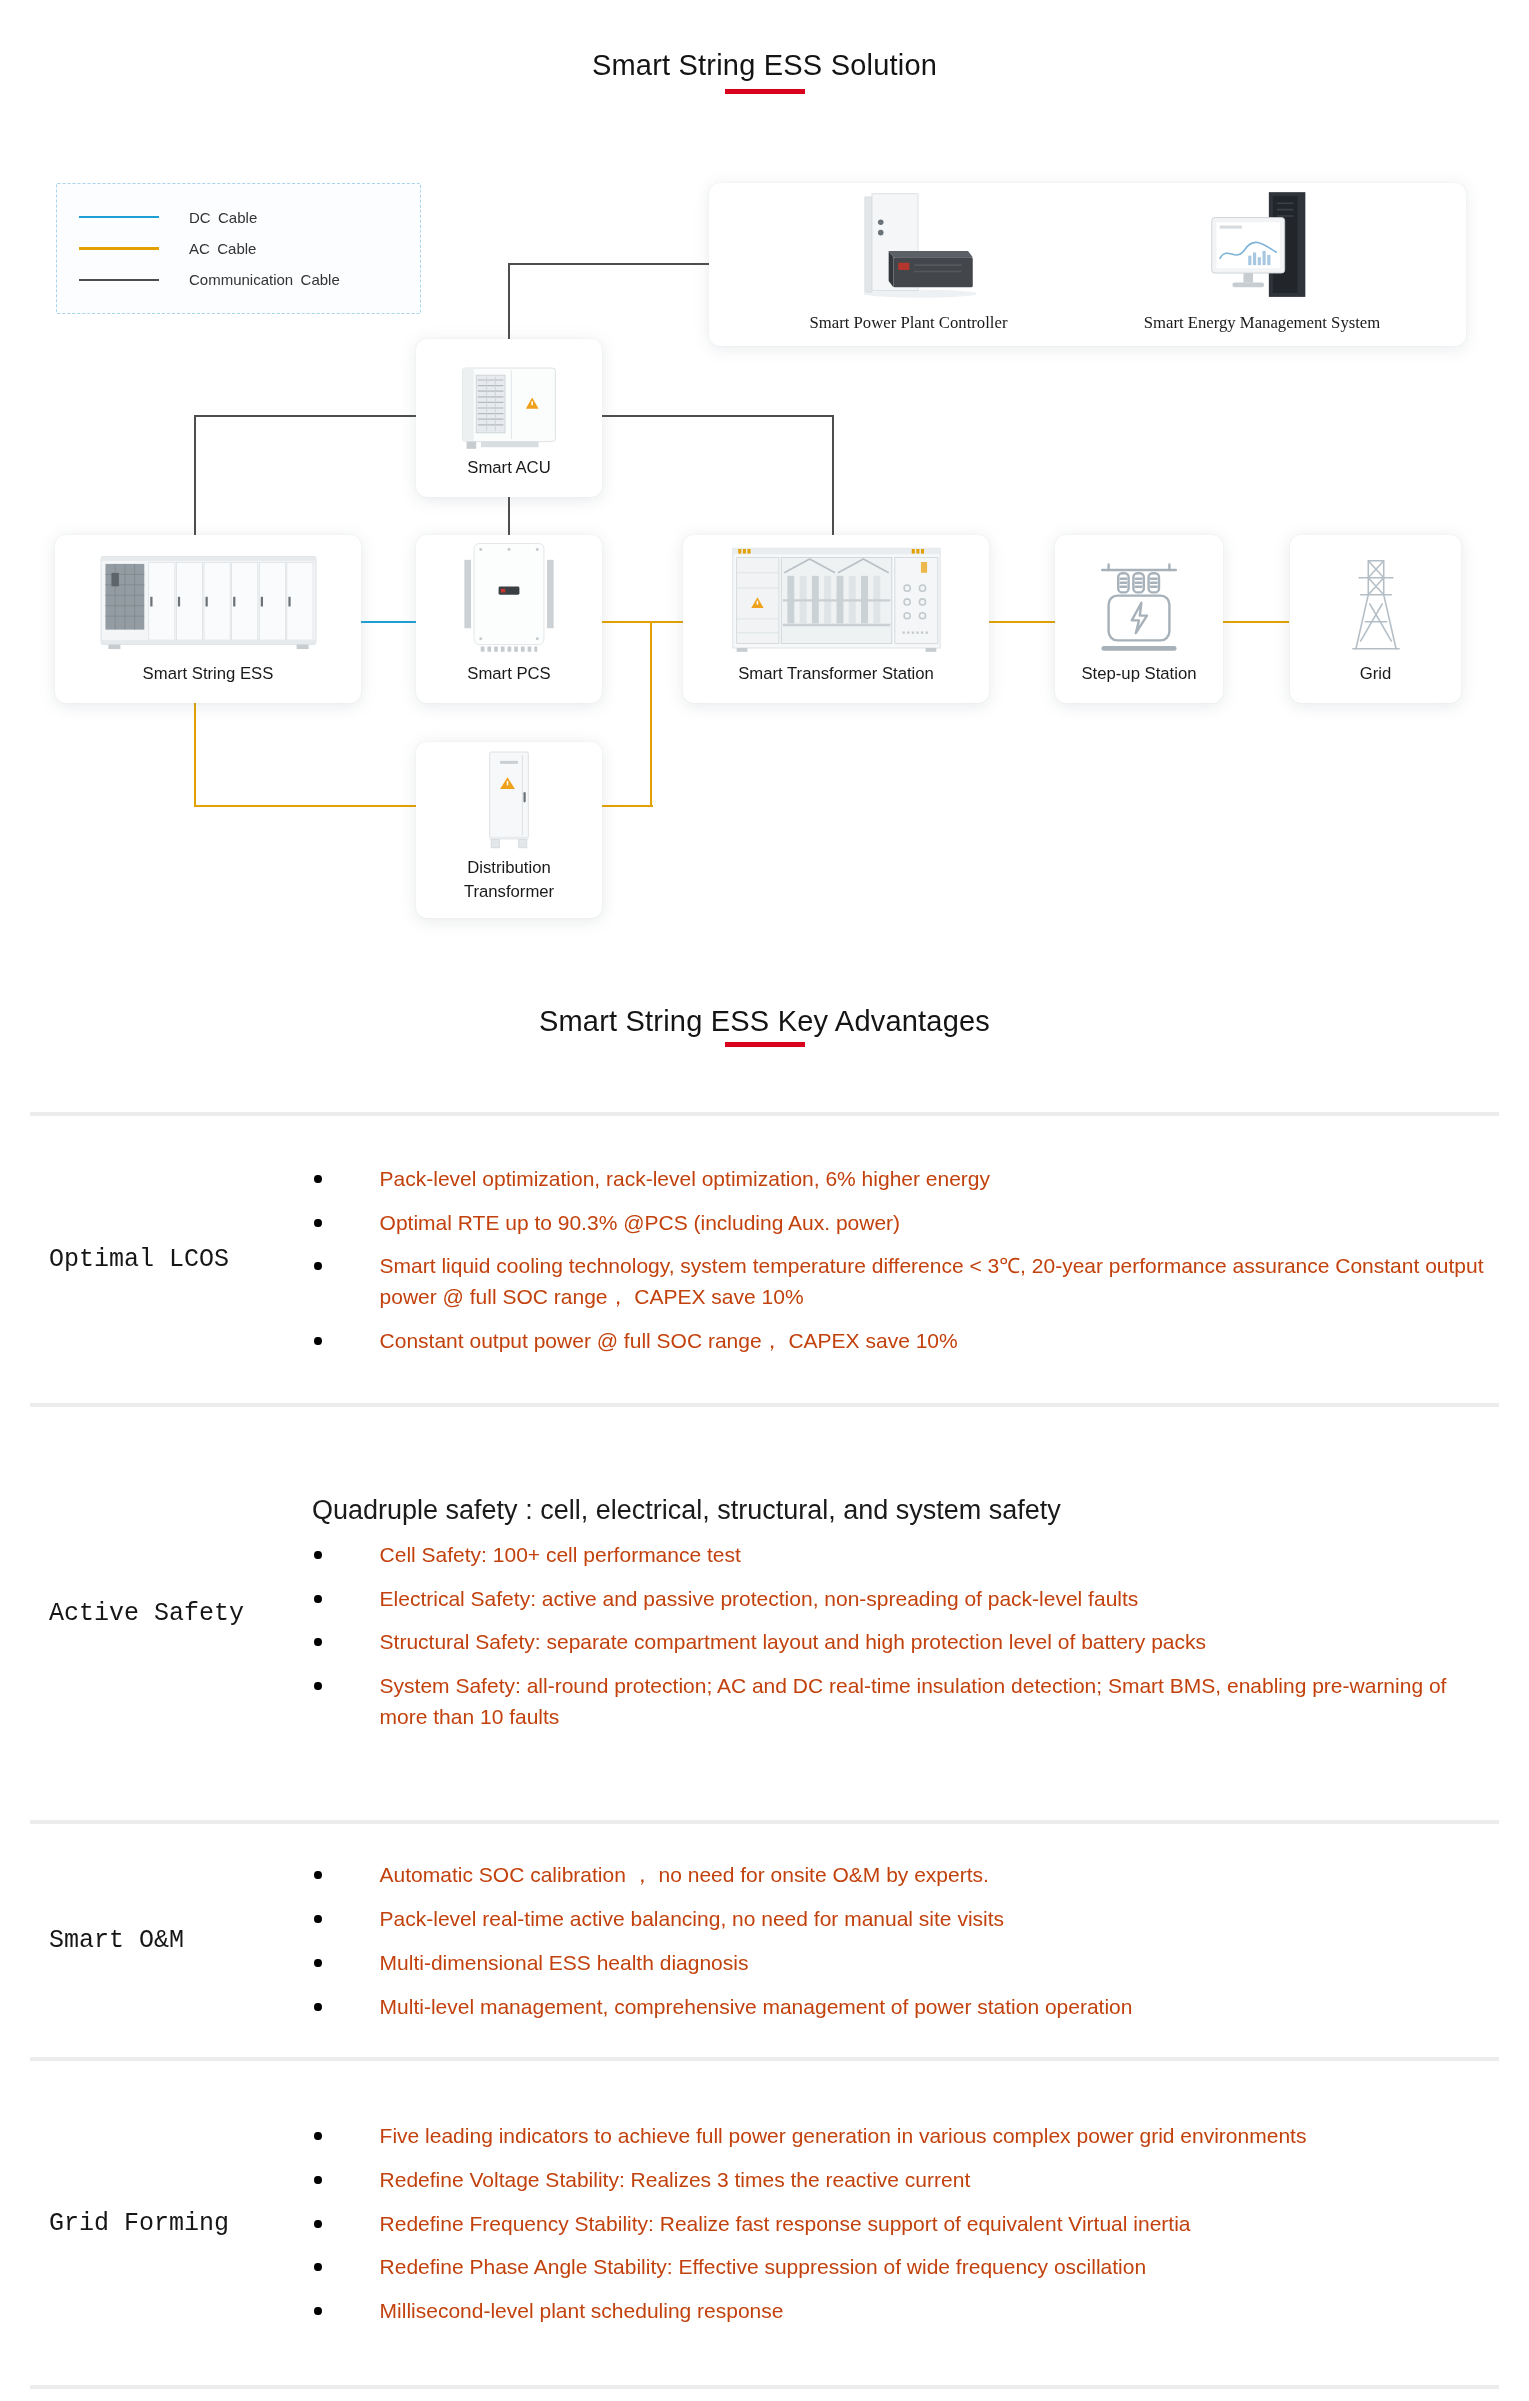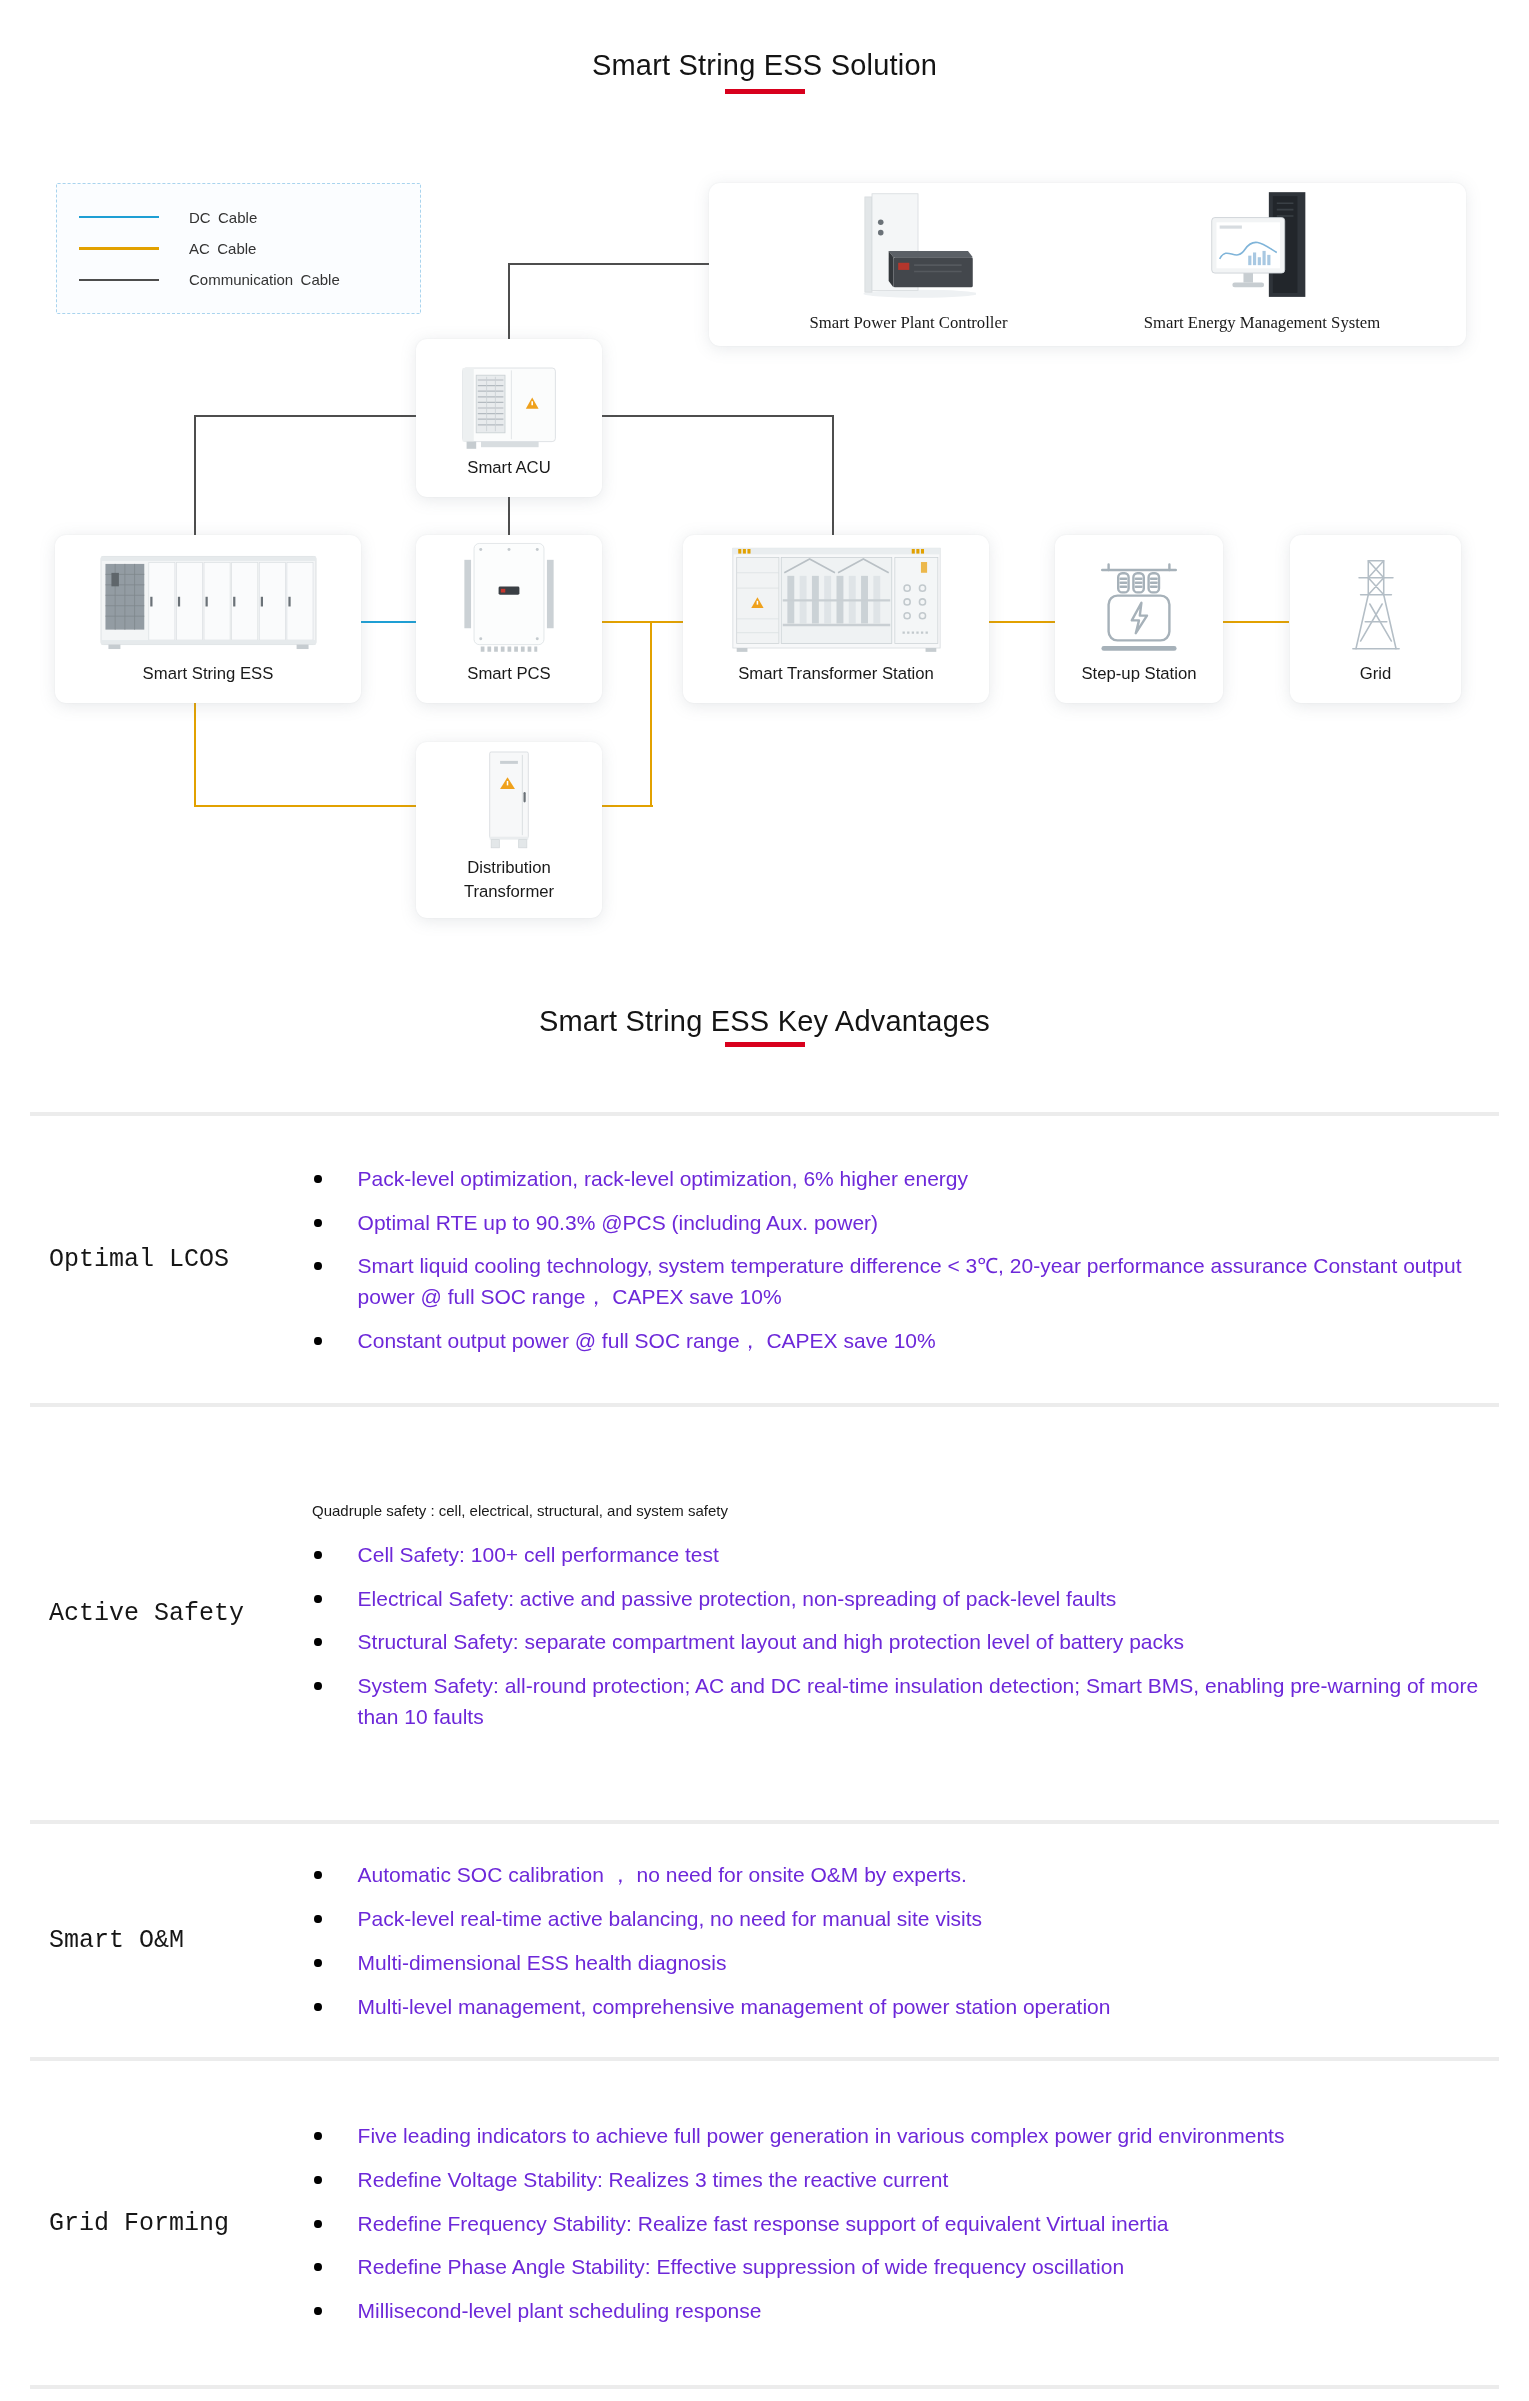--- a/index.html
+++ b/index.html
@@ -41,24 +41,24 @@
   
   .top-panel{position:absolute;left:709px;top:183px;width:757px;height:163px;z-index:2;background:#fff;border-radius:11px;
     box-shadow:0 2.4px 16px rgba(120,132,142,.16), 0 0 1.6px rgba(120,132,142,.12);font-family:Liberation Serif, serif;}
   .panel-node{position:absolute;top:0;height:100%;display:flex;flex-direction:column;align-items:center;justify-content:flex-end;}
   .panel-node .node-label{margin-bottom:11px;}
   
   .divider{position:absolute;left:30px;width:1469px;height:4px;background:#ececec;}
   .adv-row{position:absolute;left:0;width:1529px;display:flex;}
   .adv-label{width:263px;padding-left:49px;flex:none;display:flex;align-items:center;font-size:25px;color:#161616;font-family:Liberation Mono, monospace;}
   .adv-list{flex:1;display:flex;flex-direction:column;justify-content:center;padding-right:45px;}
-  .adv-intro{font-size:15px;line-height:31px;margin:6.4px 0;color:#1a1a1a;}
+  .adv-intro{font-size:27px;line-height:31px;margin:6.4px 0;color:#1a1a1a;}
   .bullet-item{display:flex;align-items:flex-start;margin:6.4px 0;}
   .dot{width:7.2px;height:8px;border-radius:50%;background:#000;margin:12px 36px 0 2.4px;flex:none;}
-  .bullet-text{font-size:21px;line-height:31px;color:#6d28d9;max-width:1125px;}
+  .bullet-text{font-size:21px;line-height:31px;color:#c2410c;max-width:1125px;margin-left:22px;}
 </style>
 </head>
 <body>
 
 <div class="big-title" style="top:49px">Smart String ESS Solution</div>
 <div class="t-underline" style="top:89px"></div>
 
 <div class="ln comm" style="left:508px;top:263px;width:1.6px;height:76px"></div>
 <div class="ln comm" style="left:508px;top:263px;width:201px;height:1.6px"></div>
 <div class="ln comm" style="left:194px;top:415px;width:640px;height:1.6px"></div>

